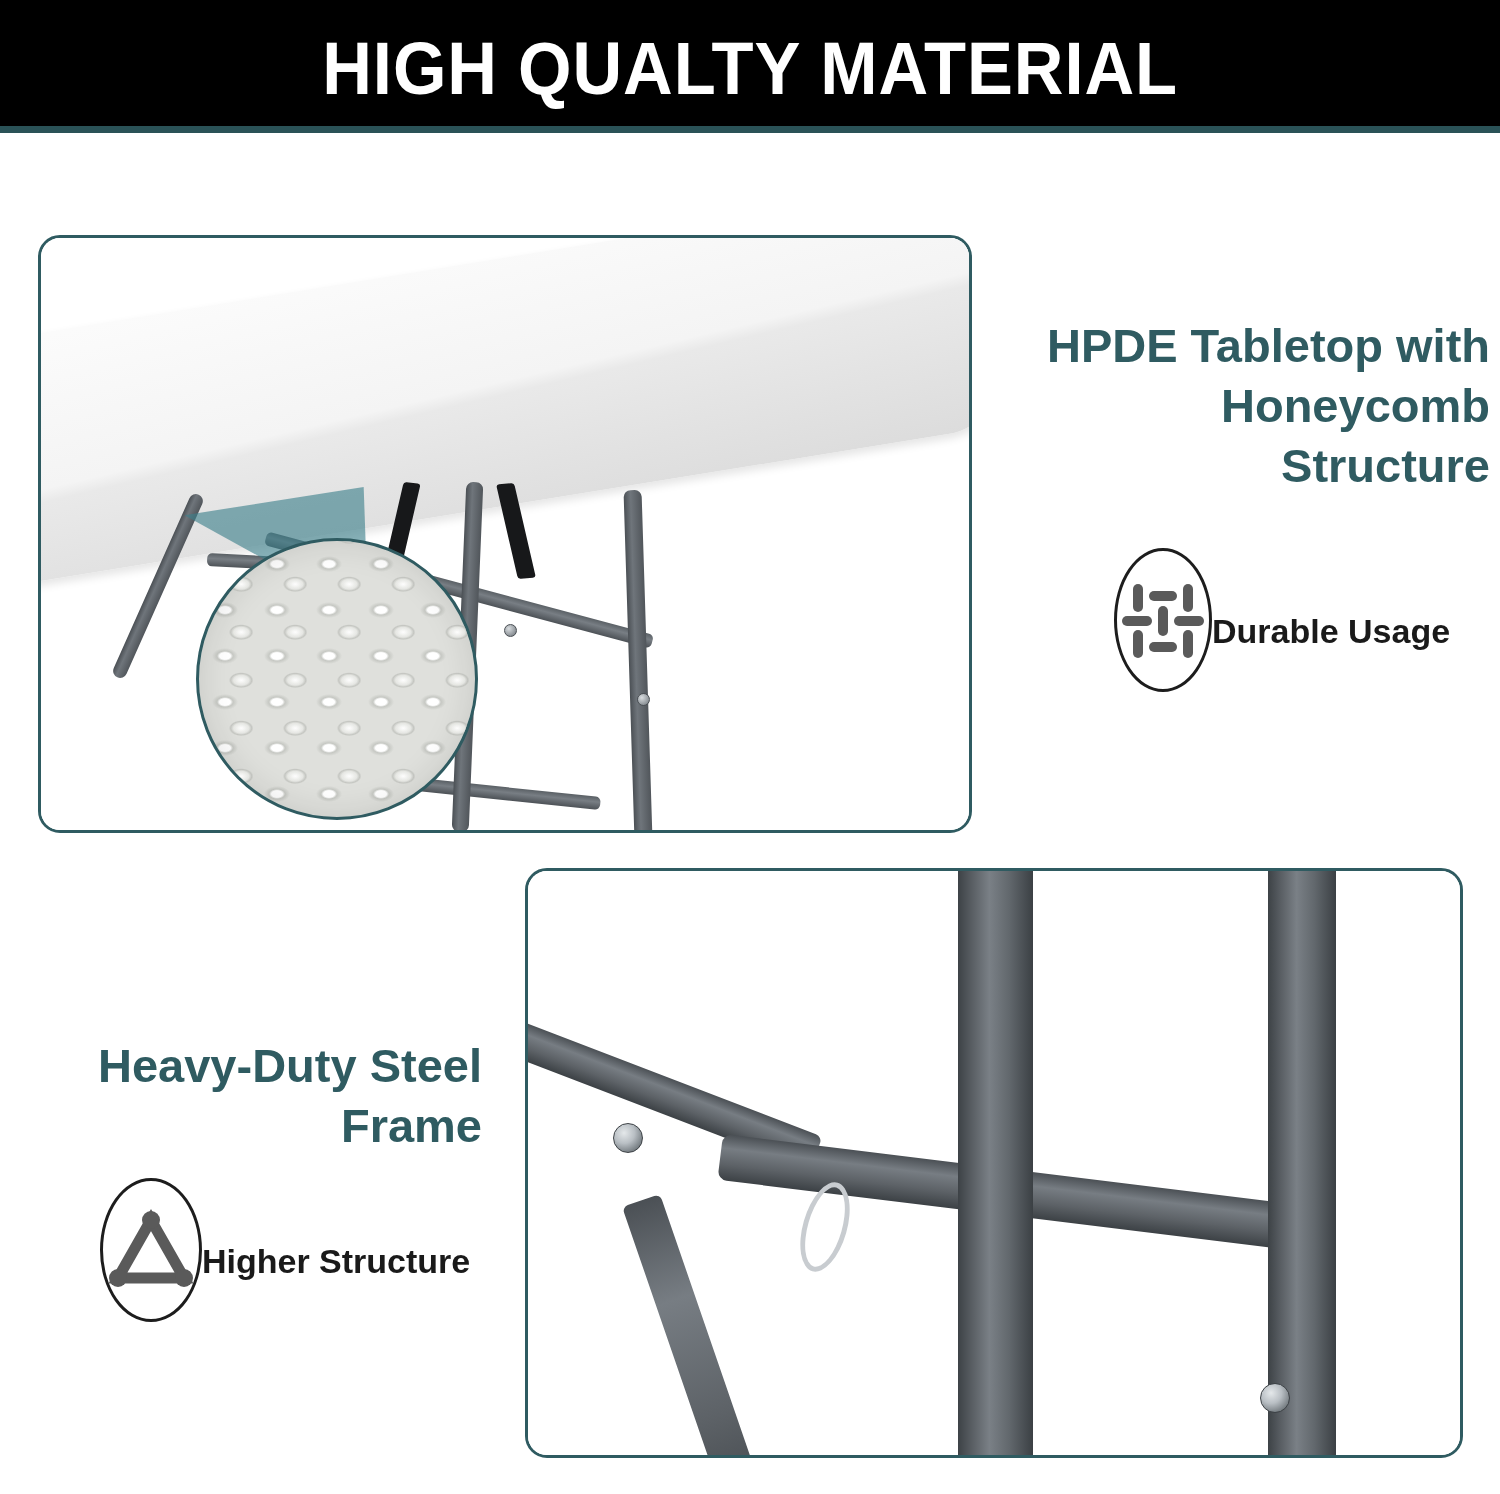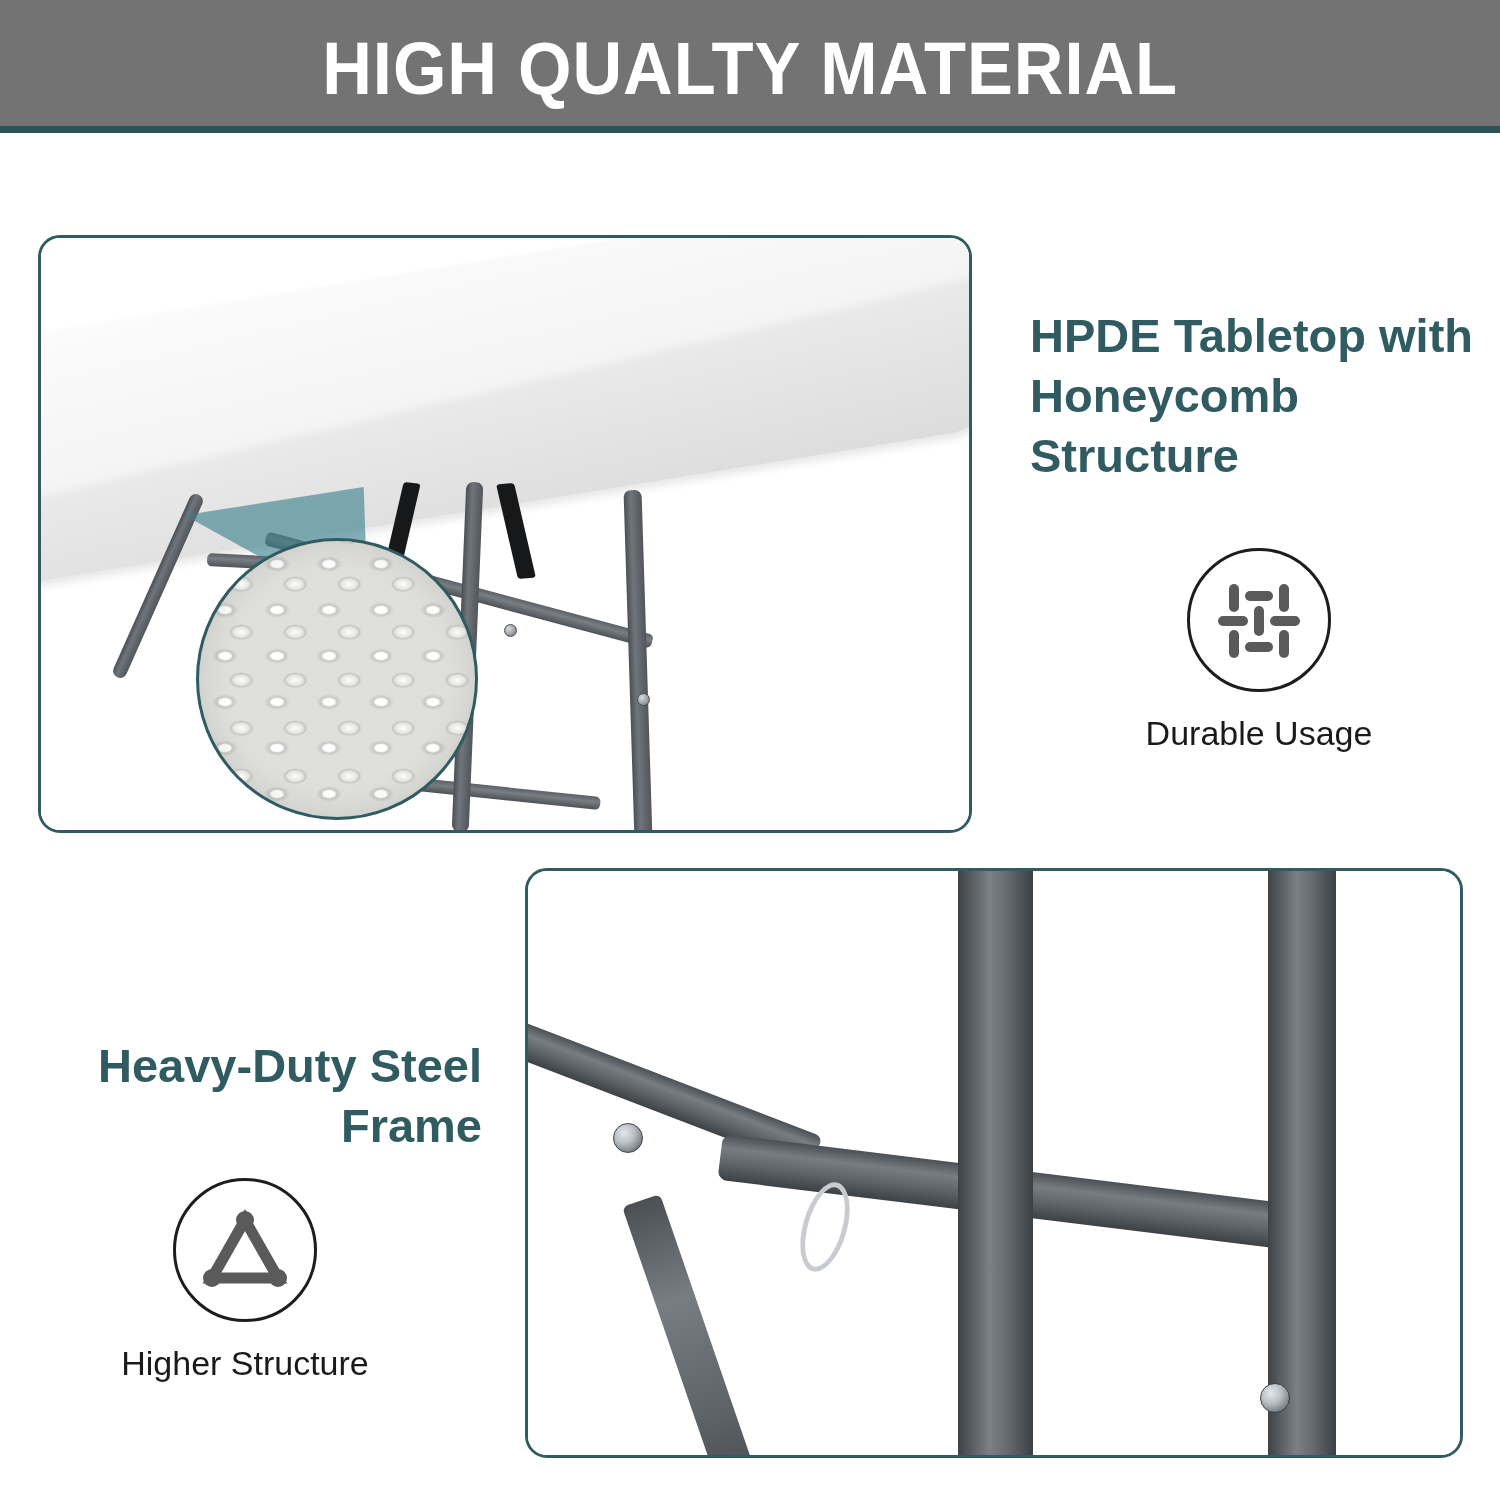--- a/index.html
+++ b/index.html
@@ -12,21 +12,21 @@
     overflow: hidden;
     position: relative;
   }
 
   
   .banner {
     position: absolute;
     left: 0; top: 0;
     width: 1500px;
     height: 133px;
-    background: #737373;
+    background: #000000;
     display: flex;
     align-items: center;
     justify-content: center;
   }
   .banner-underline {
     position: absolute;
     left: 0; top: 126px;
     width: 1500px; height: 7px;
     background: #2A5257;
   }
@@ -192,34 +192,36 @@
 
   
   .headline {
     position: absolute;
     color: #2F5B61;
     font-weight: bold;
     font-size: 47px;
     line-height: 1.28;
   }
   .headline-top {
-    left: 1030px; top: 306px;
+    left: 1030px; top: 316px;
     width: 460px;
+    text-align: right;
   }
   .headline-bottom {
     left: 82px; top: 1036px;
     width: 400px;
     text-align: right;
   }
 
   .feature {
     position: absolute;
     display: flex;
-    flex-direction: column;
+    flex-direction: row;
     align-items: center;
+    font-weight: bold;
   }
   .feature-top    { left: 1114px; top: 548px; width: 290px; }
   .feature-bottom { left: 100px;  top: 1178px; width: 290px; }
 
   .feature-icon {
     width: 144px; height: 144px;
     border-radius: 50%;
     border: 3px solid #1d1d1d;
     display: flex;
     align-items: center;

